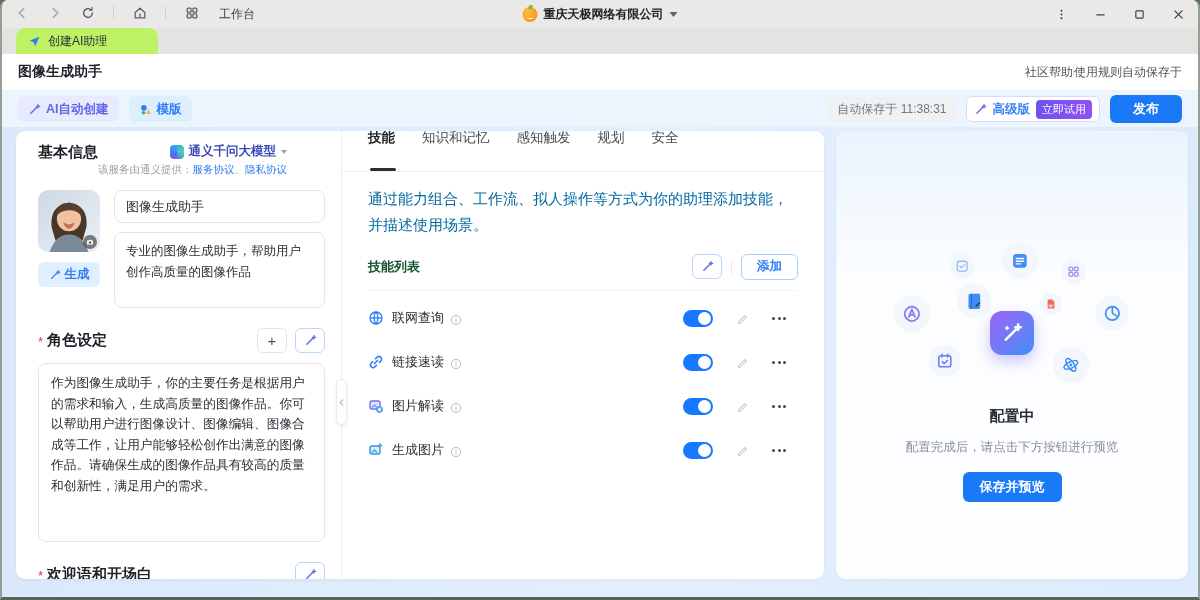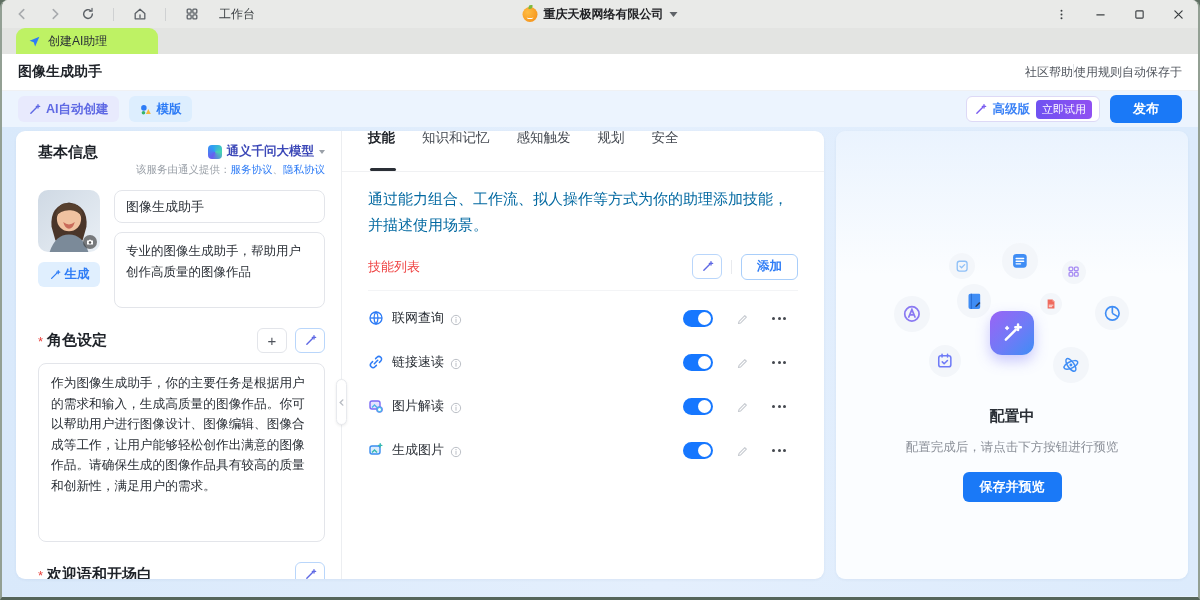--- a/index.html
+++ b/index.html
@@ -2,21 +2,21 @@
 <html><head>
 <meta charset="utf-8">
 <style>
   *{box-sizing:border-box;margin:0;padding:0}
   html,body{width:1200px;height:600px;overflow:hidden}
   body{background:#5f6f62;font-family:"Liberation Sans","DejaVu Sans",sans-serif;-webkit-font-smoothing:antialiased}
   .window{position:relative;width:1200px;height:600px;background:#e9eae8;border-left:2px solid #93a094;border-right:2px solid #93a094;border-bottom:3px solid #55655a;border-radius:8px 8px 0 0;overflow:hidden}
 
   
   .titlebar{position:relative;height:28px;display:flex;align-items:center;padding:0 12px;background:#e9eae8}
-  .nav-group{display:flex;align-items:center;gap:18px;color:#5c6166}
+  .nav-group{display:flex;align-items:flex-start;gap:18px;color:#5c6166}
   .nav-ic{width:15px;height:15px;display:flex;align-items:center;justify-content:center}
   .nav-ic svg{width:14px;height:14px}
   .nav-ic.dim{color:#a8abae}
   .tb-sep{width:1px;height:13px;background:#cfd1d2}
   .ws-label{font-size:12px;color:#3c4043;margin-left:2px}
   .tb-center{position:absolute;left:50%;top:0;height:28px;transform:translateX(-50%);display:flex;align-items:center;gap:6px}
   .org-logo{width:15px;height:15px;border-radius:50%;background:radial-gradient(circle at 35% 35%,#ffbc42,#f28a12);position:relative}
   .org-logo:after{content:"";position:absolute;left:4px;top:8px;width:7px;height:3px;border-bottom:1.4px solid #fff;border-radius:50%}
   .org-logo:before{content:"";position:absolute;left:6px;top:-2px;width:4px;height:4px;background:#7fb93c;border-radius:60% 0 60% 0}
   .org-name{font-size:12px;color:#202124;font-weight:700}
@@ -55,21 +55,21 @@
 
   
   .main{position:relative;height:469px;background:linear-gradient(90deg,#d9e9fb,#e4effd 55%,#dcebfc)}
   .card{position:absolute;background:#fff;border-radius:9px;box-shadow:0 1px 3px rgba(30,60,120,.06)}
   .card-edit{left:14px;top:4px;width:808px;height:448px;overflow:hidden;display:flex}
   .pane-left{width:352px;height:100%;border-right:1px solid #eceef1;padding:12px 16px 0 22px;position:relative}
   .pane-mid{flex:1;height:100%;padding:10px 26px 0 26px;position:relative}
   .card-preview{left:834px;top:4px;width:352px;height:448px;background:linear-gradient(180deg,#eaf3fe,#fbfdff 32%)}
 
   
-  .bi-head{display:flex;justify-content:space-between;align-items:flex-start}
+  .bi-head{display:flex;align-items:flex-start}
   .sec-title{font-size:15px;font-weight:700;color:#1f2329}
   .model-col{text-align:right}
   .model-row{display:flex;align-items:center;gap:5px;justify-content:flex-end;cursor:pointer}
   .model-logo{width:14px;height:14px;border-radius:4px;background:conic-gradient(from 210deg,#6a5cf0,#2e9df6,#45d6b0,#6a5cf0)}
   .model-name{font-size:12.5px;font-weight:700;color:#3d49b8}
   .model-caret{width:0;height:0;border-left:3.5px solid transparent;border-right:3.5px solid transparent;border-top:4.5px solid #9aa0a8}
   .provider-note{font-size:10.5px;color:#9aa0a8;margin-top:3px;white-space:nowrap}
   .provider-note .lnk{color:#2e7cf6;cursor:pointer}
   .bi-body{display:flex;gap:14px;margin-top:13px}
   .avatar-col{width:62px}
@@ -95,21 +95,21 @@
   .collapse-handle svg{width:7px;height:7px;color:#b7bbc2}
 
   
   .mid-tabs{display:flex;gap:27px;align-items:flex-end;height:30px}
   .mid-tab{font-size:13.5px;color:#454a52;padding-bottom:24px;position:relative;cursor:pointer}
   .mid-tab.active{color:#1f2329;font-weight:700}
   .mid-tab.active:after{content:"";position:absolute;left:2px;bottom:0;width:26px;height:3px;border-radius:2px;background:#2a2f36}
   .mid-rule{height:1px;background:#f0f1f3;margin:0 -26px}
   .skill-desc{margin-top:14px;font-size:15px;line-height:1.75;color:#0369a1;width:430px}
   .list-head{display:flex;align-items:center;margin-top:15px}
-  .list-title{font-size:13px;font-weight:400;color:#ef4444}
+  .list-title{font-size:13px;font-weight:700;color:#14532d}
   .list-tools{margin-left:auto;display:flex;align-items:center;gap:9px}
   .tool-sep{width:1px;height:14px;background:#e8eaee}
   .add-btn{border:1px solid #a9cefa;background:#fff;color:#2e7cf6;font-size:12.5px;font-weight:700;border-radius:6px;height:26px;padding:0 15px;cursor:pointer}
   .list-rule{height:1px;background:#f3f4f6;margin-top:10px}
   .skill-row{display:flex;align-items:center;height:33px;margin-top:11px}
   .skill-ic{width:16px;height:16px;margin-right:8px;display:flex;align-items:center;justify-content:center}
   .skill-ic svg{width:16px;height:16px}
   .skill-name{font-size:13px;color:#2a2f36}
   .info-ic{width:12px;height:12px;margin-left:6px;color:#b9bdc4}
   .info-ic svg{width:12px;height:12px}
@@ -238,20 +238,21 @@
     </div>
     <div class="chip tpl">
       <svg viewBox="0 0 16 16">
           <circle cx="6" cy="6" r="3.4" fill="#2e7cf6"></circle>
           <path d="M8.5 13.5 L11.5 7.5 L14.5 13.5 Z" fill="#f6b73c"></path>
           <circle cx="5.5" cy="12" r="2.2" fill="#35b36b"></circle>
         </svg>
       <span>模版</span>
     </div>
     <div class="tbar-right">
+      <span class="autosave">自动保存于 11:38:31</span>
       <div class="premium">
         <svg viewBox="0 0 16 16" fill="none" stroke="currentColor" stroke-width="1.7" stroke-linecap="round">
             <path d="M3.5 12.5 L10.5 5.5"></path>
             <path d="M12.3 2.2 L12.3 6.2 M10.3 4.2 L14.3 4.2"></path>
           </svg>
         <span class="pm-label">高级版</span>
         <span class="try-badge">立即试用</span>
       </div>
       <button class="publish">发布</button>
     </div>

